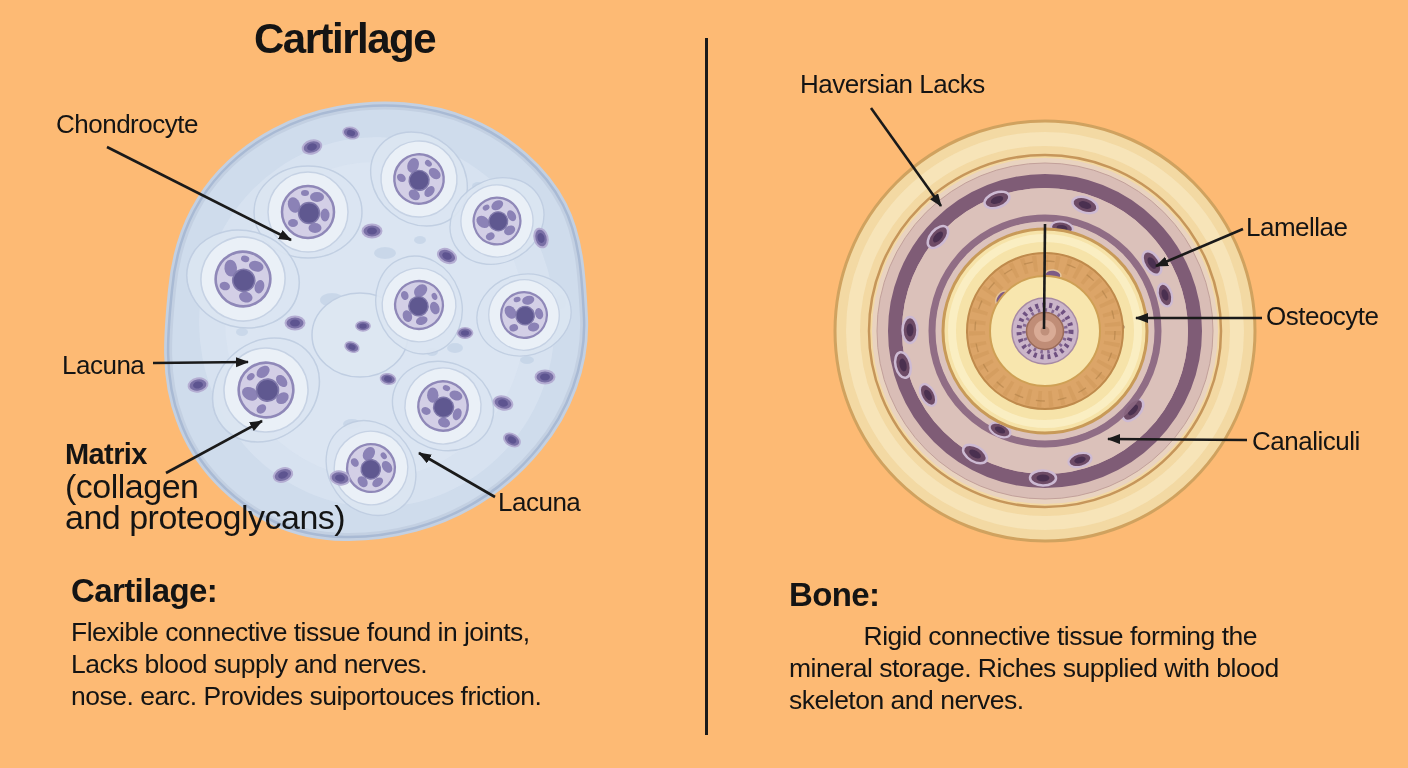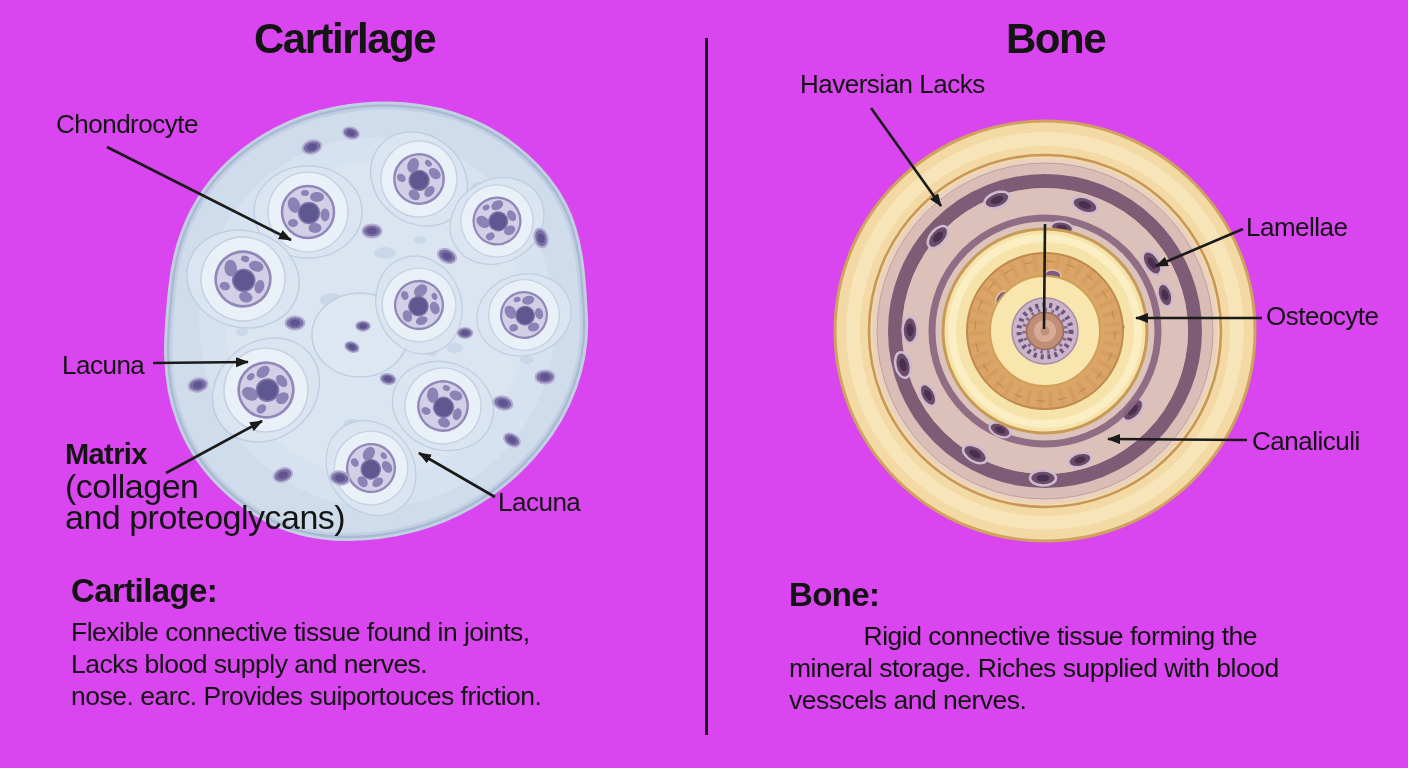--- a/index.html
+++ b/index.html
@@ -1,18 +1,18 @@
 <!DOCTYPE html>
 <html><head>
 <meta charset="utf-8">
 <style>
   html,body{margin:0;padding:0;background:#dddddd;}
   .stage{
     position:relative;width:1408px;height:768px;overflow:hidden;
-    background:#d946ef;color:#141414;
+    background:#fdba74;color:#141414;
     font-family:"Liberation Sans",sans-serif;
   }
   .art{position:absolute;left:0;top:0;width:1408px;height:768px;}
   .divider{position:absolute;left:705px;top:38px;width:3px;height:697px;background:#1a1a1a;}
   .title{position:absolute;font-weight:700;font-size:42px;letter-spacing:-1.5px;white-space:nowrap;}
   .title.cart{left:254px;top:15px;}
   .title.bone{left:1006px;top:15px;}
   .lbl{position:absolute;font-size:26px;letter-spacing:-0.5px;white-space:nowrap;line-height:28px;}
   .lbl-chondrocyte{left:56px;top:110px;}
   .lbl-lacuna-upper{left:62px;top:351px;}
@@ -209,21 +209,20 @@
       <line x1="1045" y1="224" x2="1044" y2="329"></line>
       <line x1="1243" y1="229" x2="1156" y2="266" marker-end="url(#ah)"></line>
       <line x1="1262" y1="318" x2="1136" y2="318" marker-end="url(#ah)"></line>
       <line x1="1247" y1="440" x2="1108" y2="439" marker-end="url(#ah)"></line>
     </g>
   </svg>
 
   <div class="divider"></div>
 
   <div class="title cart">Cartirlage</div>
-  <div class="title bone">Bone</div>
 
   <div class="lbl lbl-chondrocyte">Chondrocyte</div>
   <div class="lbl lbl-lacuna-upper">Lacuna</div>
   <div class="lbl matrix-block">
     <div class="matrix-head">Matrix</div>
     <div class="matrix-sub">(collagen</div>
     <div class="matrix-sub">and proteoglycans)</div>
   </div>
   <div class="lbl lbl-lacuna-lower">Lacuna</div>
 
@@ -236,16 +235,16 @@
     <div class="desc-head">Cartilage:</div>
     <div class="desc-line">Flexible connective tissue found in joints,</div>
     <div class="desc-line">Lacks blood supply and nerves.</div>
     <div class="desc-line">nose. earc. Provides suiportouces friction.</div>
   </div>
 
   <div class="desc desc-bone">
     <div class="desc-head">Bone:</div>
     <div class="desc-line indent">Rigid connective tissue forming the</div>
     <div class="desc-line">mineral storage. Riches supplied with blood</div>
-    <div class="desc-line">vesscels and nerves.</div>
+    <div class="desc-line">skeleton and nerves.</div>
   </div>
 
 </div>
 
 </body></html>

